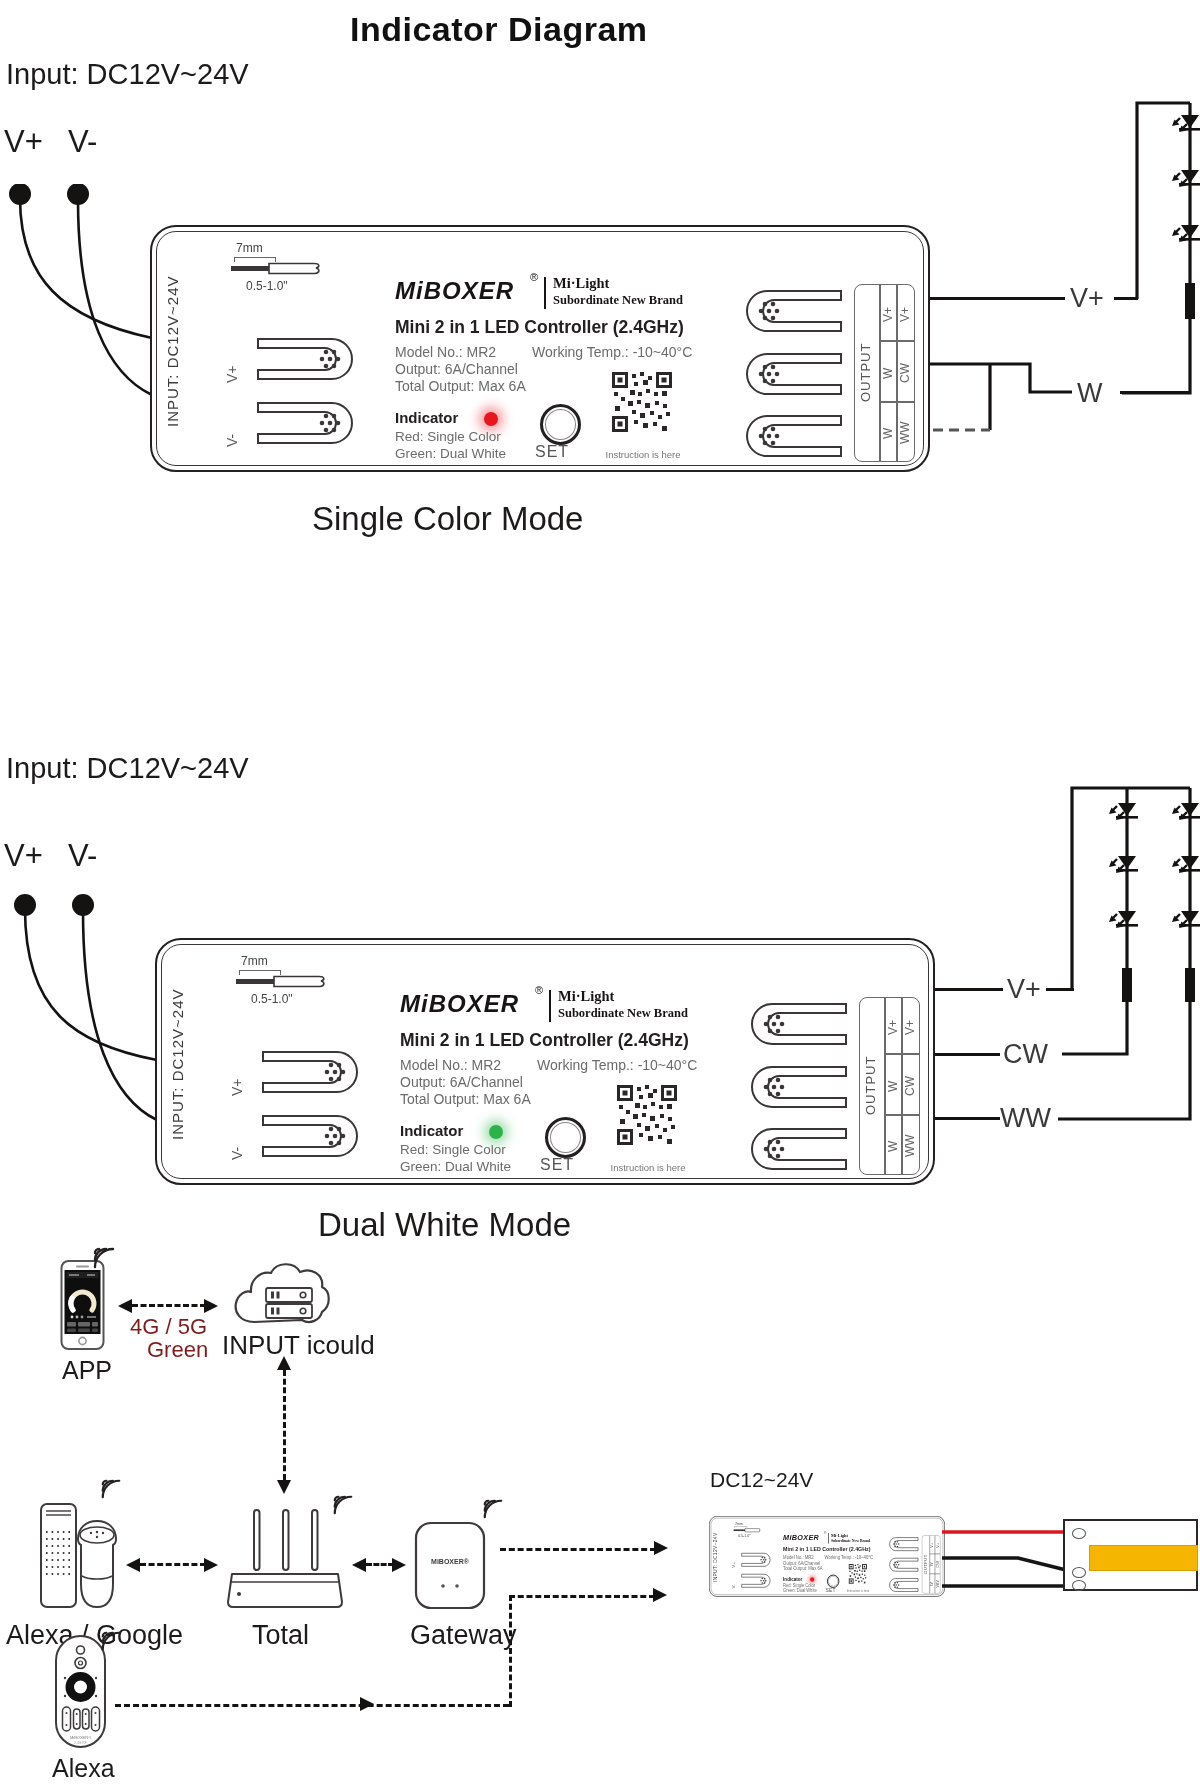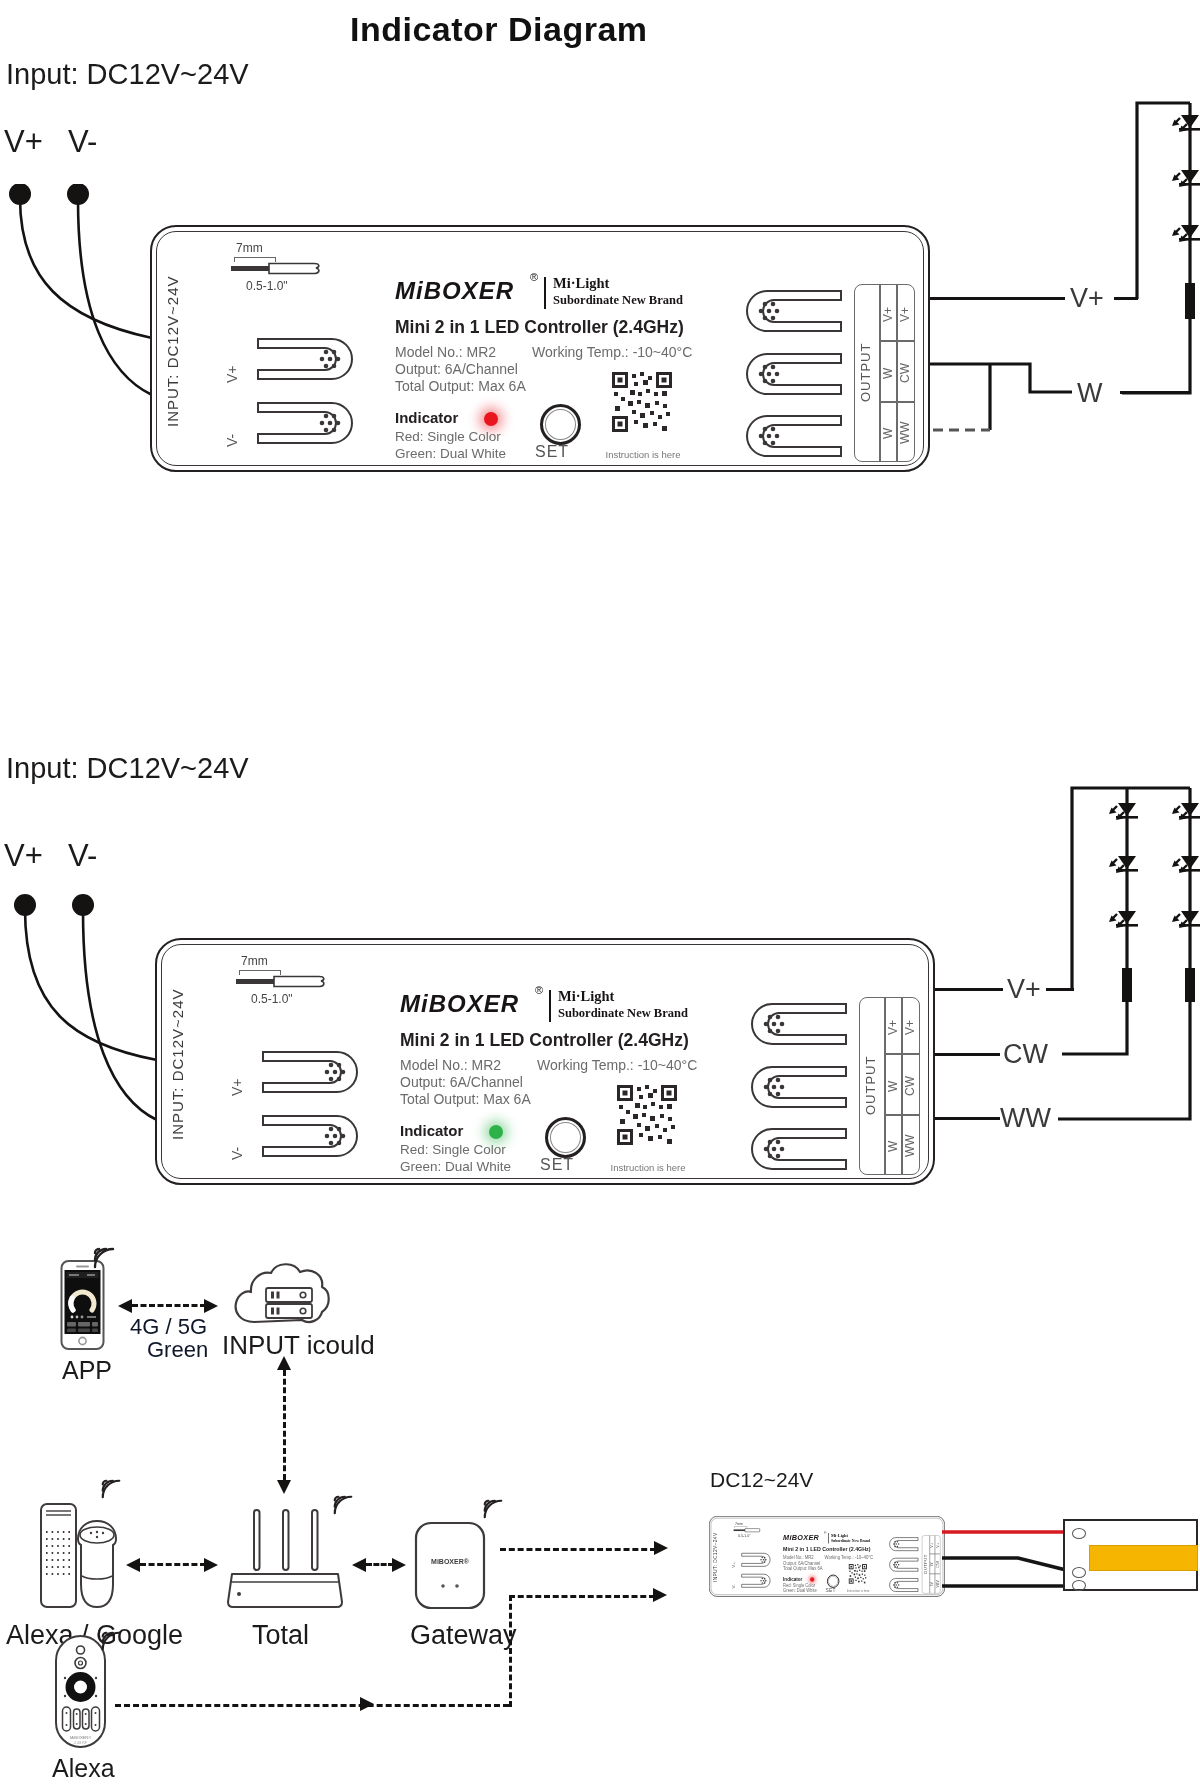--- a/index.html
+++ b/index.html
@@ -5,21 +5,21 @@
   html,body{margin:0;padding:0;background:#fff;}
   #stage{position:relative;width:1200px;height:1788px;background:#fff;overflow:hidden;
          font-family:"Liberation Sans",sans-serif;color:#1d1a1a;}
   .abs{position:absolute;}
   .title{font-size:34px;font-weight:600;letter-spacing:.5px;color:#111;}
   .input-label{font-size:29px;font-weight:500;color:#1d1a1a;}
   .vlabel{font-size:31px;font-weight:400;color:#1d1a1a;}
   .mode-title{font-size:33px;font-weight:500;color:#1d1a1a;}
   .wire-label{font-size:27px;color:#3a3a3a;}
   .net-label{font-size:25px;color:#1d1a1a;}
-  .small-net{font-size:22px;color:#0f172a;}
+  .small-net{font-size:22px;color:#7f1d1d;}
   .wire{position:absolute;background:#151212;height:3px;}
   .dash-h{position:absolute;border-top:3px dashed #151212;height:0;}
   .dash-v{position:absolute;border-left:3px dashed #151212;width:0;}
   .ah-r{position:absolute;width:0;height:0;border-top:7px solid transparent;border-bottom:7px solid transparent;border-left:14px solid #151212;}
   .ah-l{position:absolute;width:0;height:0;border-top:7px solid transparent;border-bottom:7px solid transparent;border-right:14px solid #151212;}
   .ah-u{position:absolute;width:0;height:0;border-left:7px solid transparent;border-right:7px solid transparent;border-bottom:14px solid #151212;}
   .ah-d{position:absolute;width:0;height:0;border-left:7px solid transparent;border-right:7px solid transparent;border-top:14px solid #151212;}
   
   .device{position:relative;width:780px;height:247px;border:2.5px solid #242021;border-radius:26px;background:#fff;box-sizing:border-box;}
   .device::before{content:"";position:absolute;inset:4px;border:1.5px solid #3a3637;border-radius:20px;pointer-events:none;}
@@ -204,20 +204,21 @@
       <div class="ocell vtext" style="left:26px;top:14px;height:30px">V+</div>
       <div class="ocell vtext" style="left:43px;top:14px;height:30px">V+</div>
       <div class="ocell vtext" style="left:26px;top:70px;height:36px">W</div>
       <div class="ocell vtext" style="left:43px;top:70px;height:36px">CW</div>
       <div class="ocell vtext" style="left:26px;top:128px;height:40px">W</div>
       <div class="ocell vtext" style="left:43px;top:128px;height:40px">WW</div>
     </div>
   </div>
 </div>
 
+  <div class="abs mode-title" style="left:312px;top:500px">Single Color Mode</div>
 
   <div class="wire" style="left:930px;top:297px;width:135px"></div>
   <div class="abs wire-label" style="left:1070px;top:283px">V+</div>
   <div class="wire" style="left:1114px;top:297px;width:24px"></div>
   <svg class="abs" style="left:1115px;top:85px" width="90" height="330" viewBox="0 0 90 330">
     <g stroke="#151212" stroke-width="3.2" fill="none">
       <path d="M22 214 L22 18 L75 18"></path>
       <path d="M75 18 L75 308 L7 308"></path>
     </g>
     <use href="#led-sym" transform="translate(56,30)"></use>
@@ -343,20 +344,21 @@
       <div class="ocell vtext" style="left:26px;top:14px;height:30px">V+</div>
       <div class="ocell vtext" style="left:43px;top:14px;height:30px">V+</div>
       <div class="ocell vtext" style="left:26px;top:70px;height:36px">W</div>
       <div class="ocell vtext" style="left:43px;top:70px;height:36px">CW</div>
       <div class="ocell vtext" style="left:26px;top:128px;height:40px">W</div>
       <div class="ocell vtext" style="left:43px;top:128px;height:40px">WW</div>
     </div>
   </div>
 </div>
 
+  <div class="abs mode-title" style="left:318px;top:1206px">Dual White Mode</div>
 
   <div class="wire" style="left:935px;top:988px;width:68px"></div>
   <div class="abs wire-label" style="left:1007px;top:974px">V+</div>
   <div class="wire" style="left:1046px;top:988px;width:28px"></div>
   <svg class="abs" style="left:1055px;top:780px" width="145" height="345" viewBox="0 0 145 345">
     <g stroke="#151212" stroke-width="3.2" fill="none">
       <path d="M17 210 L17 8 L135 8"></path>
       <path d="M72 8 L72 274 L7 274"></path>
       <path d="M135 8 L135 339 L3 339"></path>
     </g>

